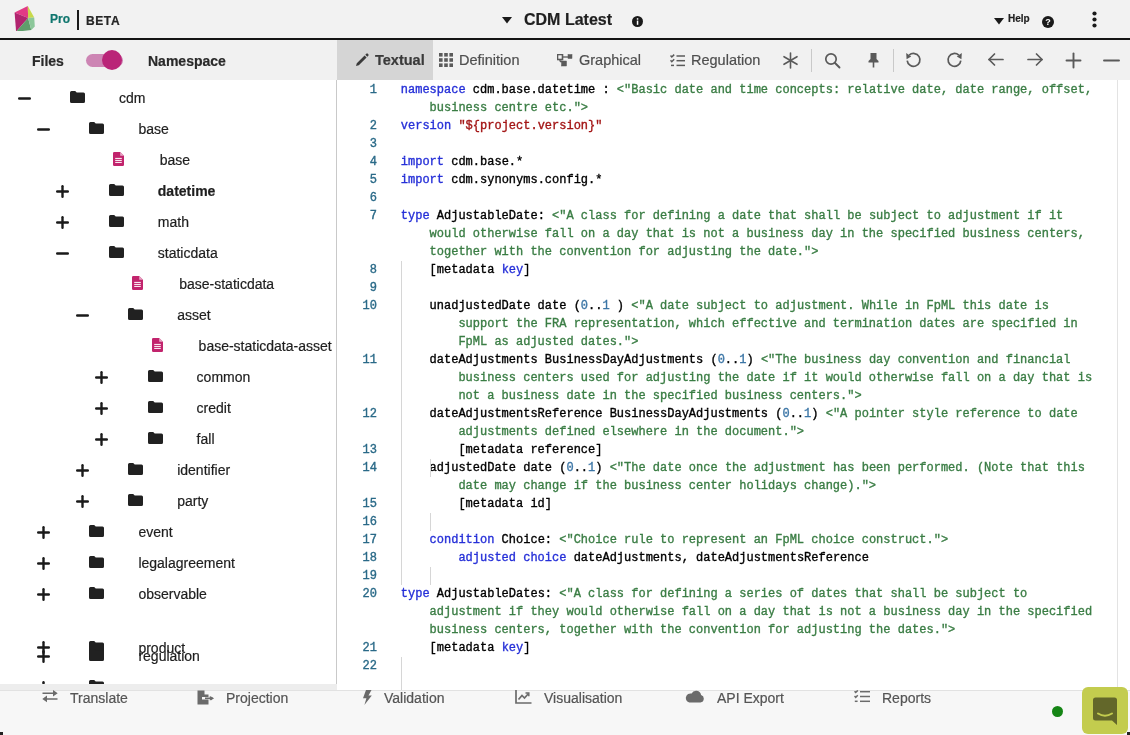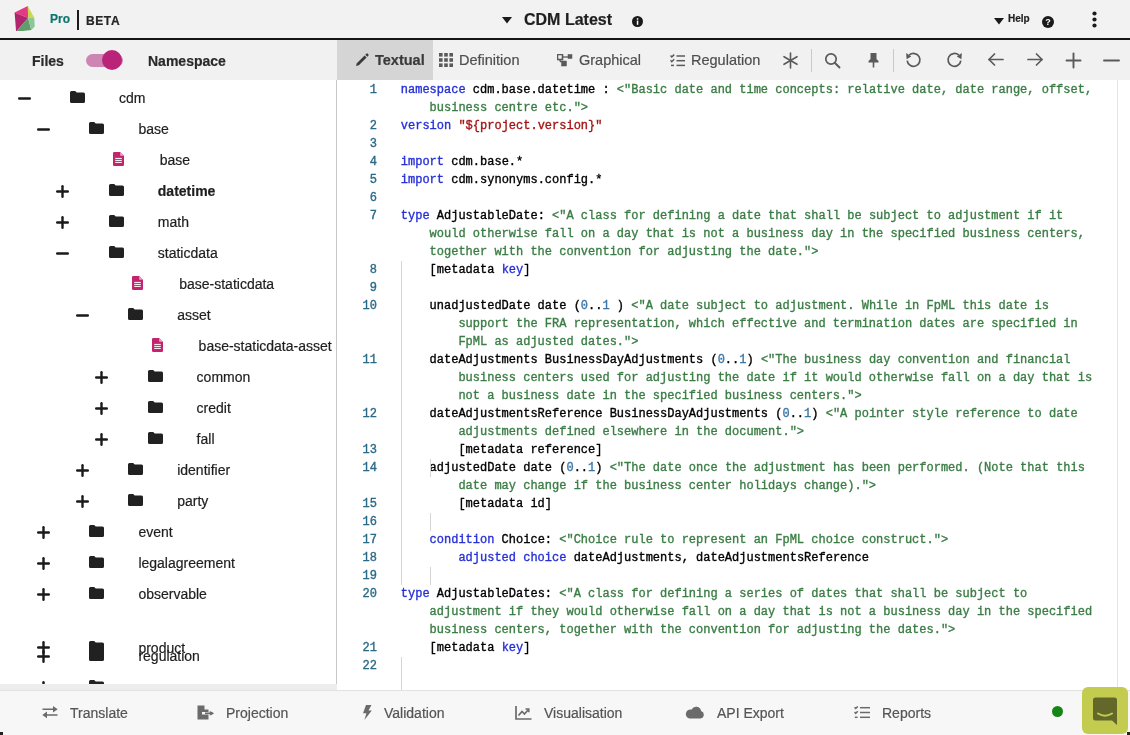--- a/index.html
+++ b/index.html
@@ -55,21 +55,21 @@
 .ct { padding-left:23.8px; color:#000; }
 .k { color:#2630d8; }
 .g { color:#3a7d44; }
 .r { color:#a31515; }
 .n { color:#3c76a6; }
 .guide { position:absolute; width:1px; background:#d6d6d6; }
 
 
 #bottombar { position:absolute; left:0; top:690px; width:1130px; height:45px; background:#f7f7f7; border-top:1px solid #e2e2e2; }
 #sbscroll { position:absolute; left:0; top:684px; width:337px; height:6px; background:#ededed; }
-.bitem { position:absolute; top:690px; height:45px; display:flex; align-items:center; font-size:14px; color:#555; }
+.bitem { position:absolute; top:690px; height:45px; display:flex; align-items:flex-start; font-size:14px; color:#555; }
 .bitem svg { margin-right:12px; }
 #gdot { position:absolute; left:1052px; top:706px; width:11px; height:11px; border-radius:50%; background:#158515; }
 #chatbtn { position:absolute; left:1082px; top:687px; width:46px; height:47px; background:#c3cc4e; border-radius:6px; display:flex; align-items:center; justify-content:center; }
 #corner-l { position:absolute; left:0; top:732px; width:3px; height:3px; background:#222; }
 #corner-r { position:absolute; left:1127px; top:732px; width:3px; height:3px; background:#222; }
 </style>
 </head>
 <body>
 <div id="page">
 

